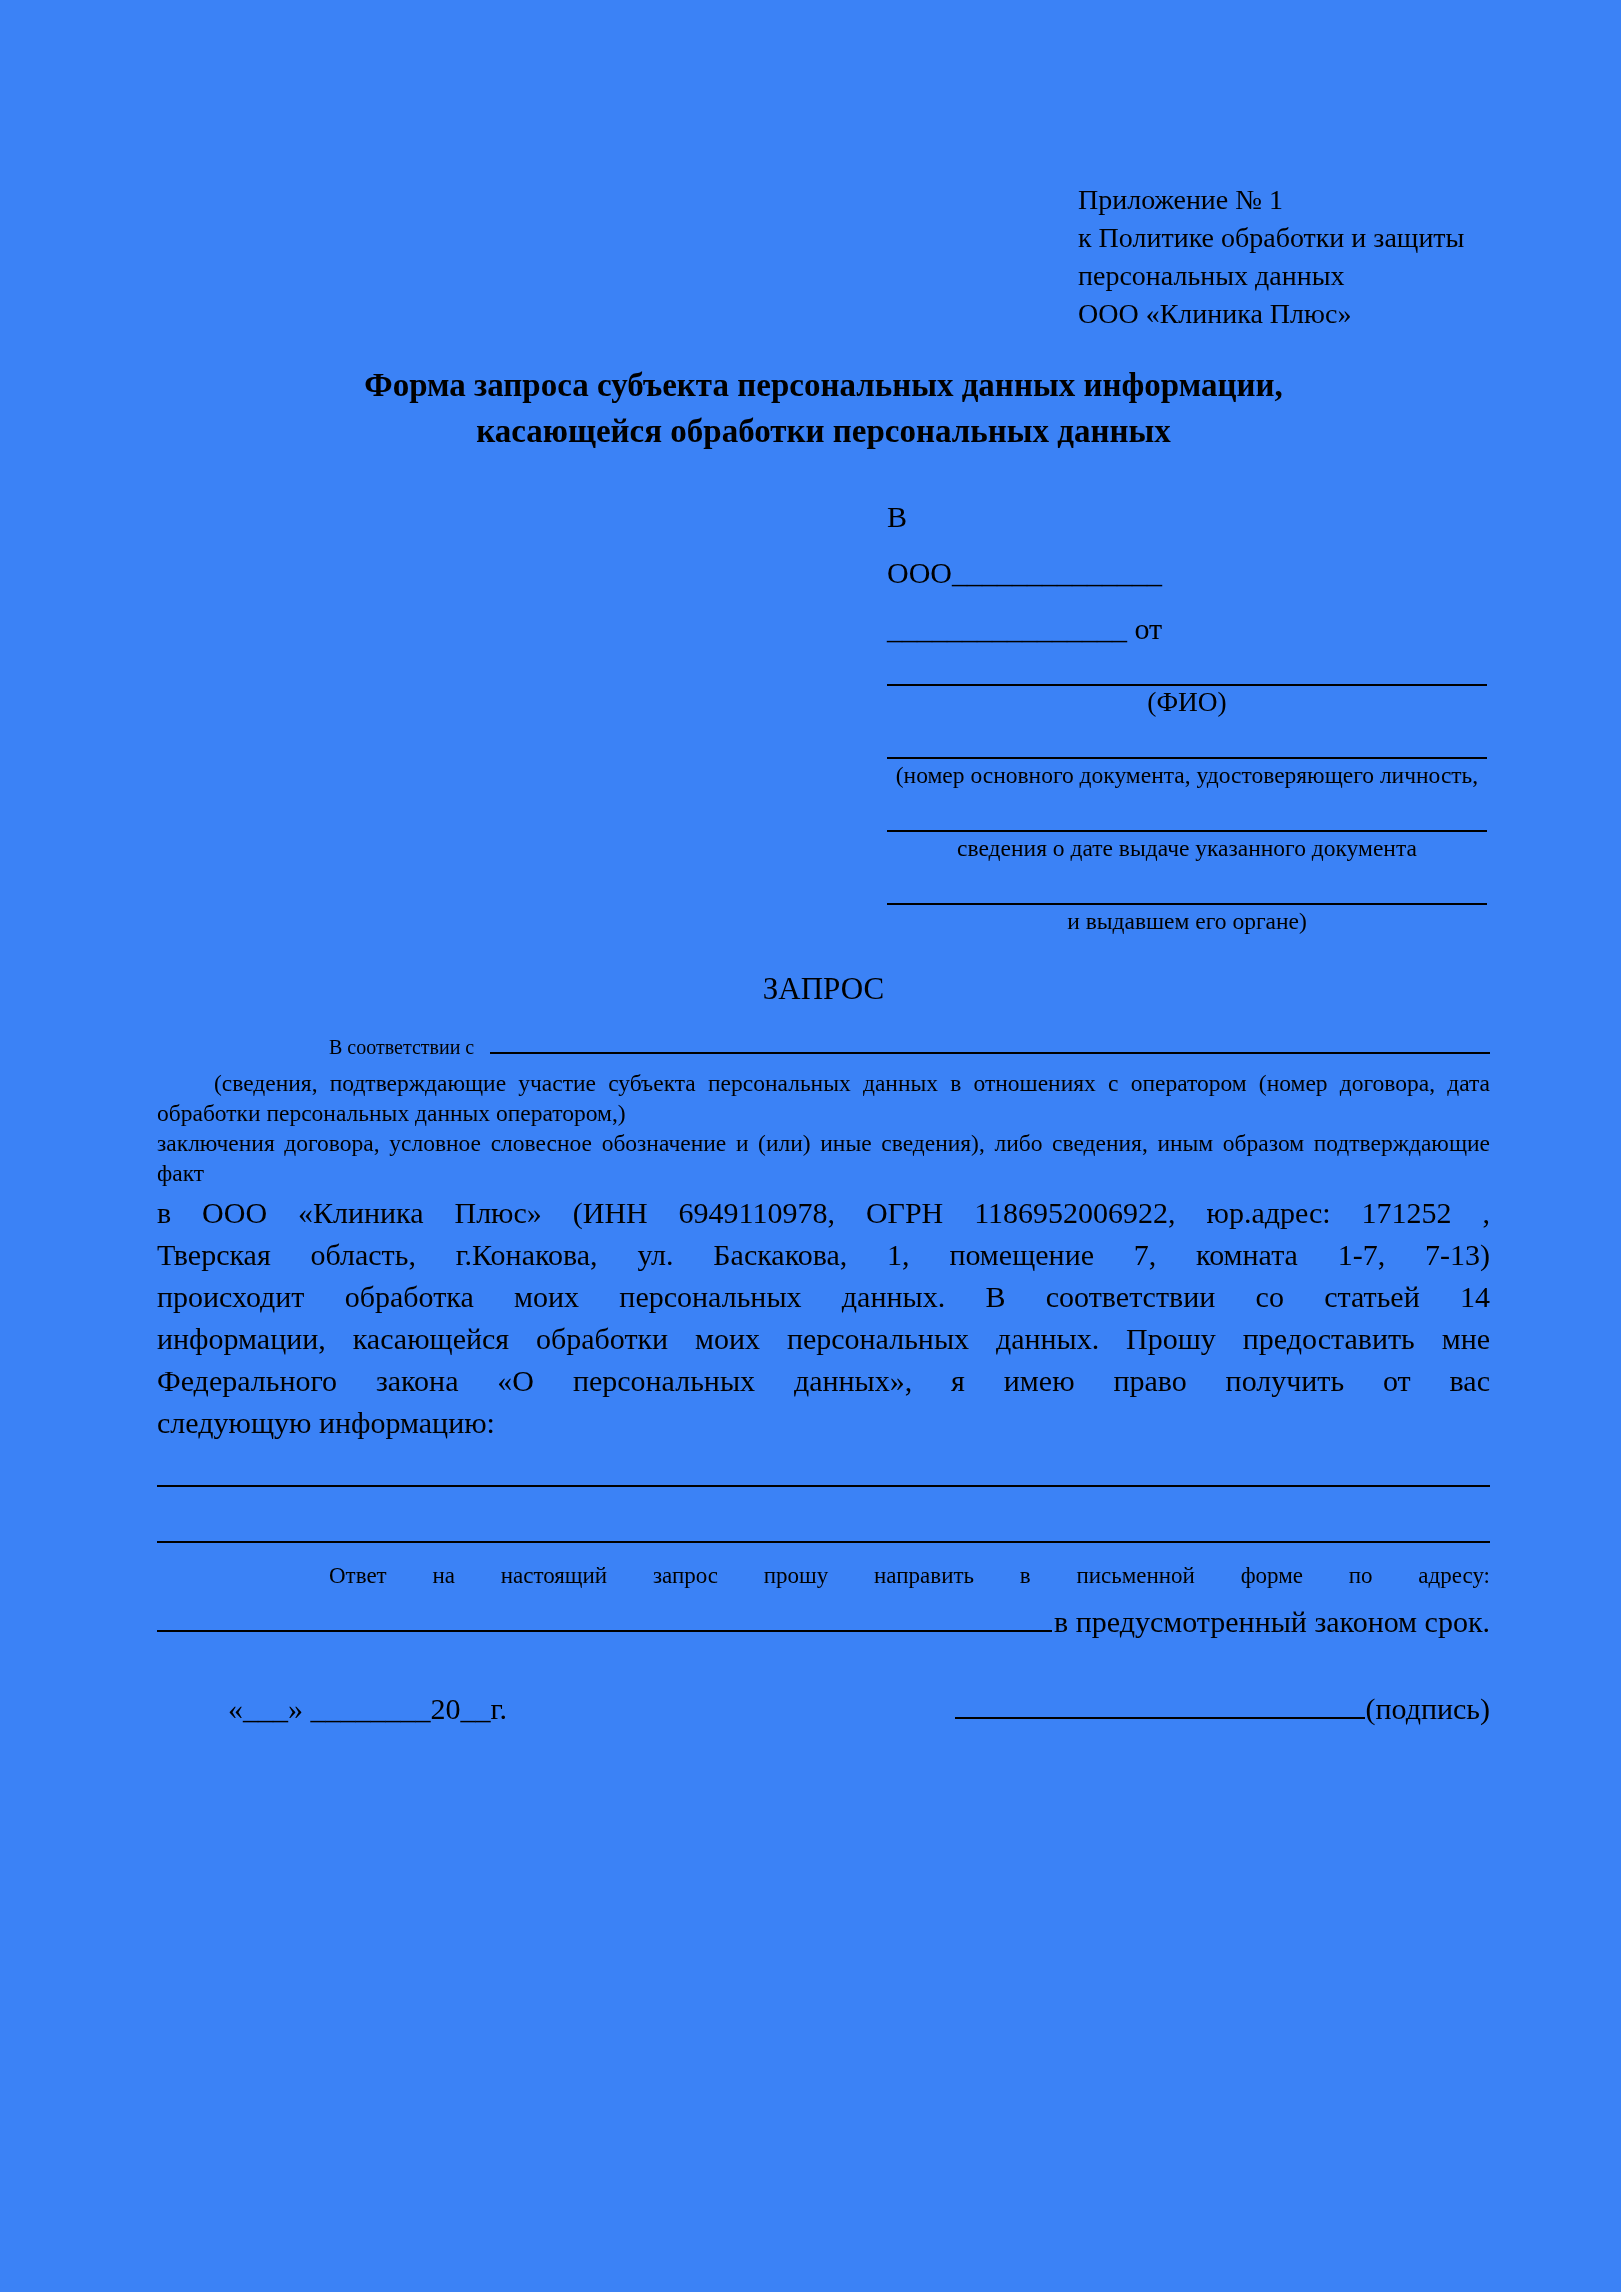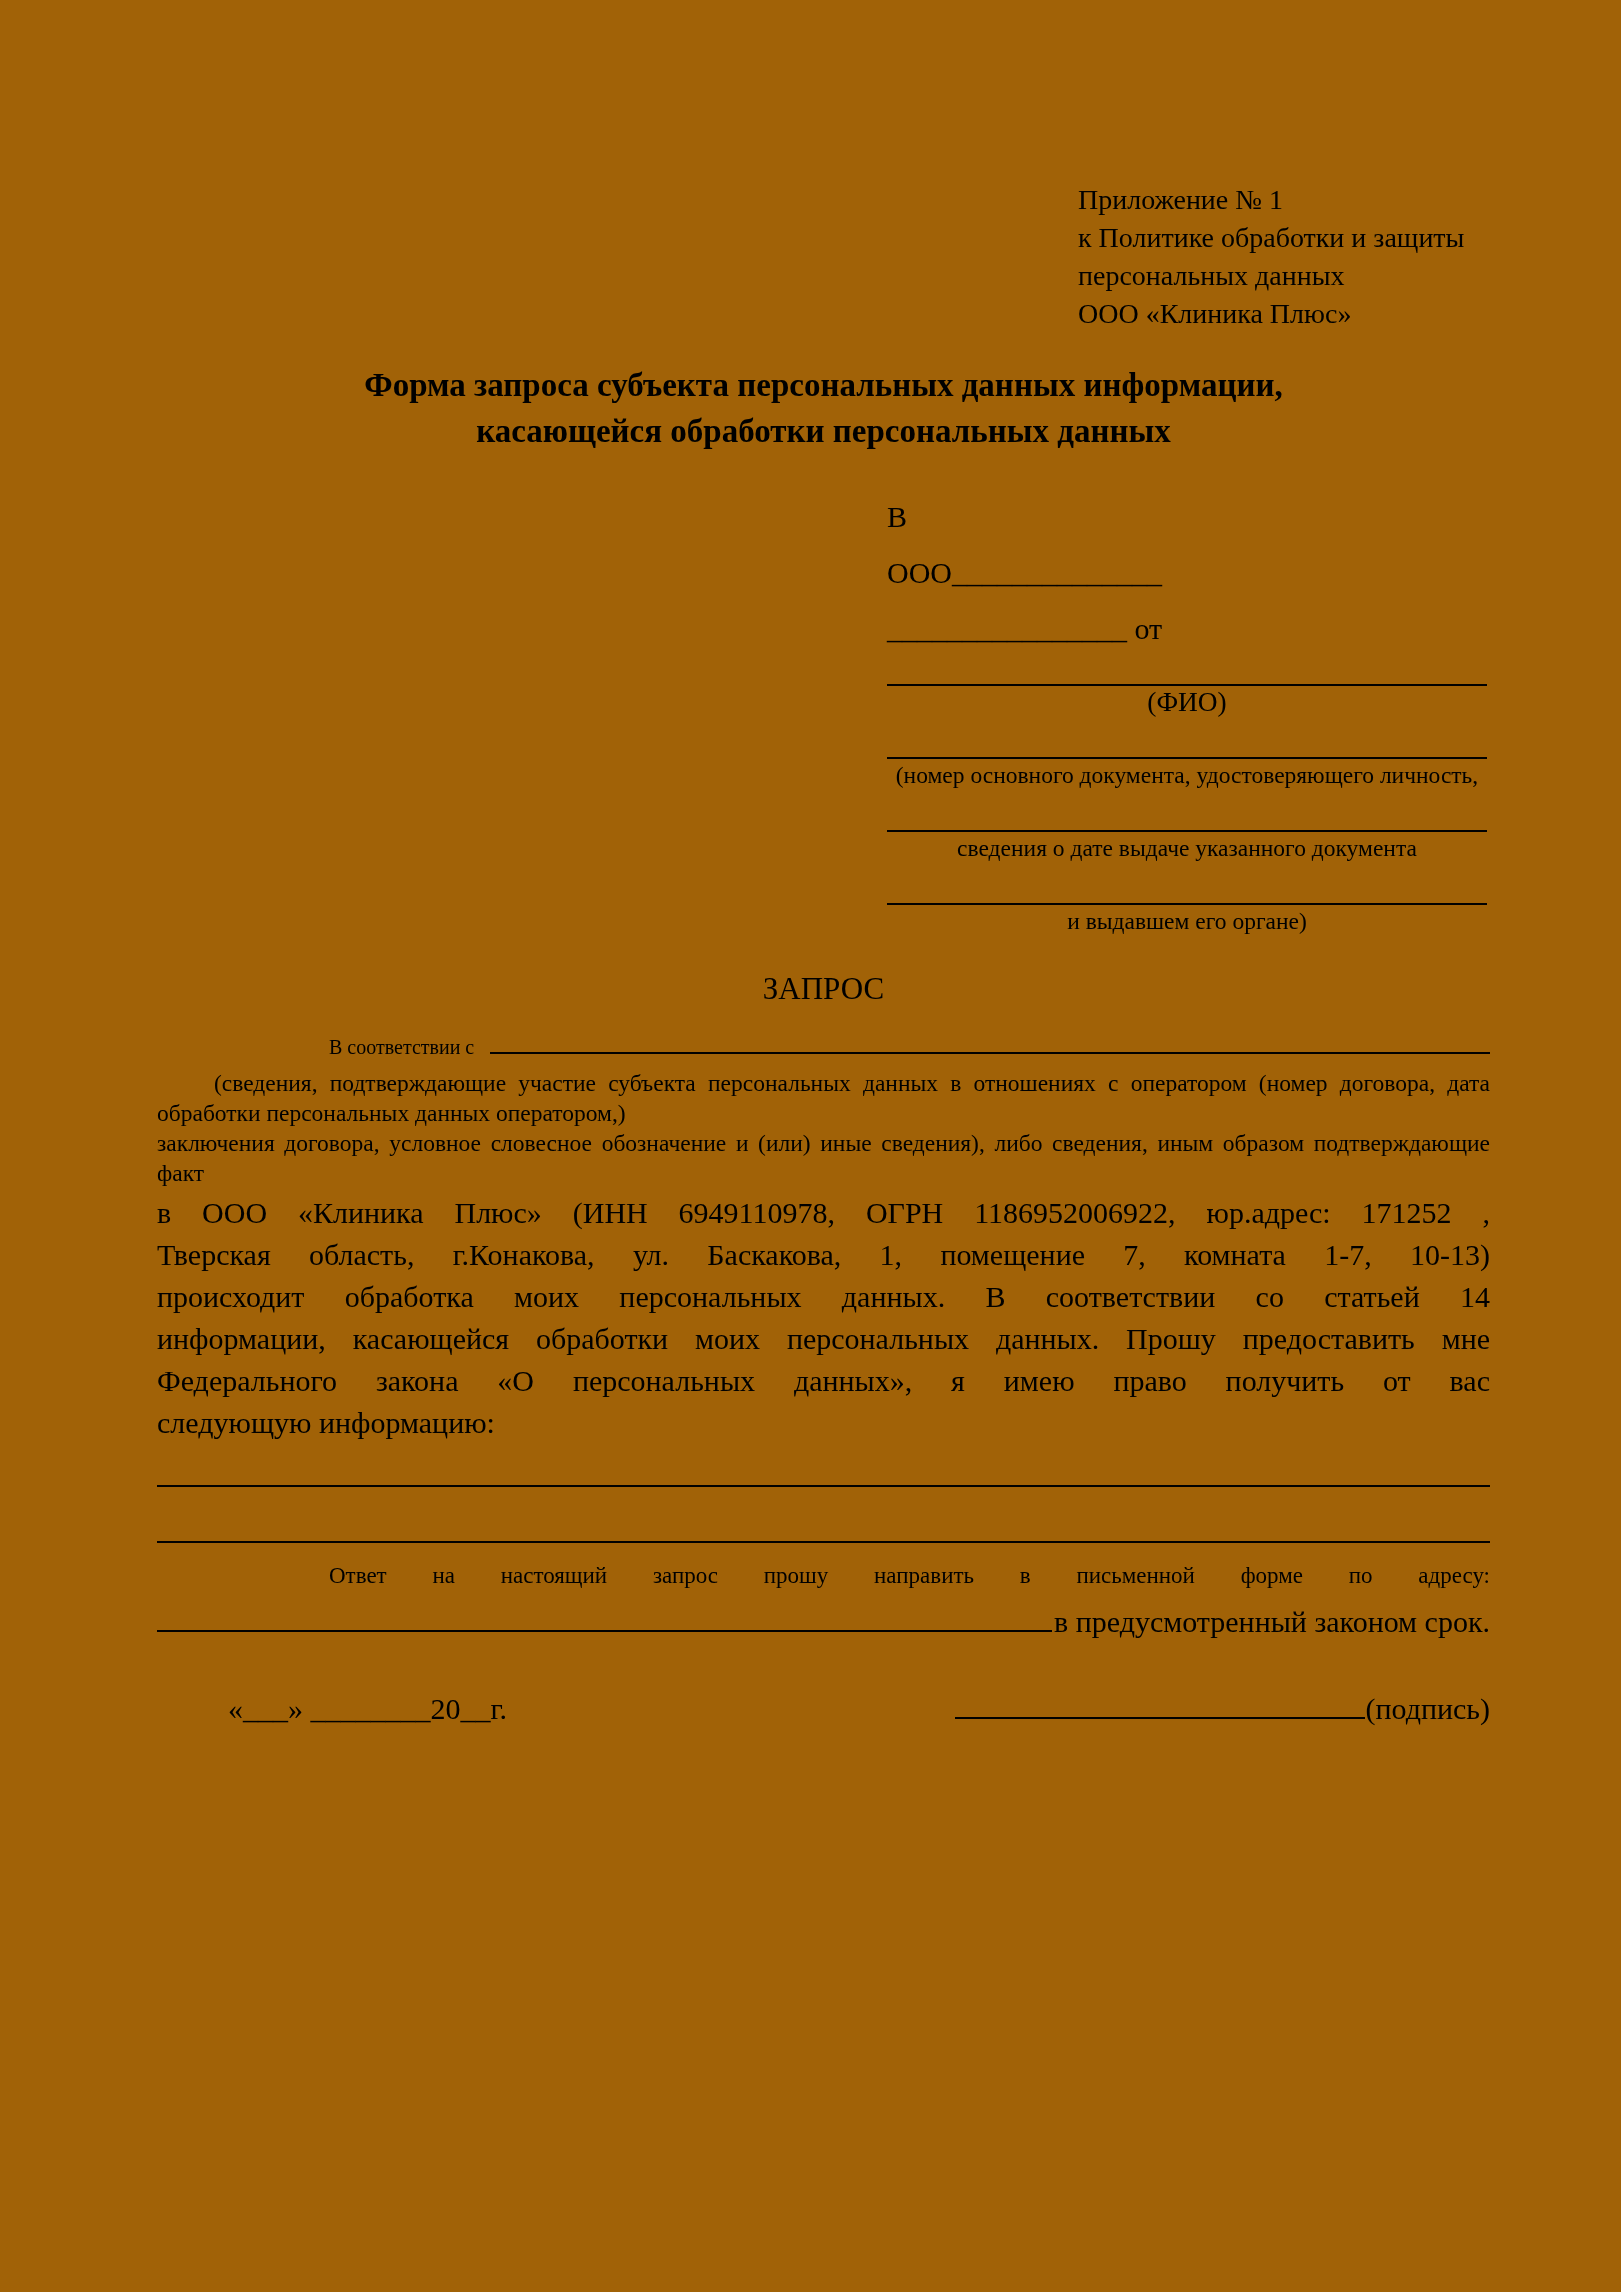--- a/index.html
+++ b/index.html
@@ -2,21 +2,21 @@
 <html lang="ru"><head>
 <meta charset="utf-8">
 <style>
   * { margin: 0; padding: 0; box-sizing: border-box; }
   html, body { background: #e8e8e8; }
   .page {
     position: relative;
     width: 1621px;
     height: 2293px;
     margin: 0 auto;
-    background: #a16207;
+    background: #3b82f6;
     color: #000000;
     font-family: "Liberation Serif", "DejaVu Serif", serif;
   }
   .content {
     padding: 181px 131px 0 157px; 
   }
 
   
   .annex {
     margin-left: 921px;
@@ -177,21 +177,21 @@
     </div>
 
     <div class="fine-print">
       <div class="fp-line jl indent">(сведения, подтверждающие участие субъекта персональных данных в отношениях с оператором (номер договора, дата</div>
       <div class="fp-line">обработки персональных данных оператором,)</div>
       <div class="fp-line jl">заключения договора, условное словесное обозначение и (или) иные сведения), либо сведения, иным образом подтверждающие факт</div>
     </div>
 
     <div class="body-par">
       <div class="b-line jl">в ООО «Клиника Плюс» (ИНН 6949110978, ОГРН 1186952006922, юр.адрес: 171252 ,</div>
-      <div class="b-line jl">Тверская область, г.Конакова, ул. Баскакова, 1, помещение 7, комната 1-7, 10-13)</div>
+      <div class="b-line jl">Тверская область, г.Конакова, ул. Баскакова, 1, помещение 7, комната 1-7, 7-13)</div>
       <div class="b-line jl">происходит обработка моих персональных данных. В соответствии со статьей 14</div>
       <div class="b-line jl">информации, касающейся обработки моих персональных данных. Прошу предоставить мне</div>
       <div class="b-line jl">Федерального закона «О персональных данных», я имею право получить от вас</div>
       <div class="b-line">следующую информацию:</div>
     </div>
 
     <div class="blank-rule-1"></div>
     <div class="blank-rule-2"></div>
 
     <div class="reply-1">Ответ на настоящий запрос прошу направить в письменной форме по адресу:</div>

